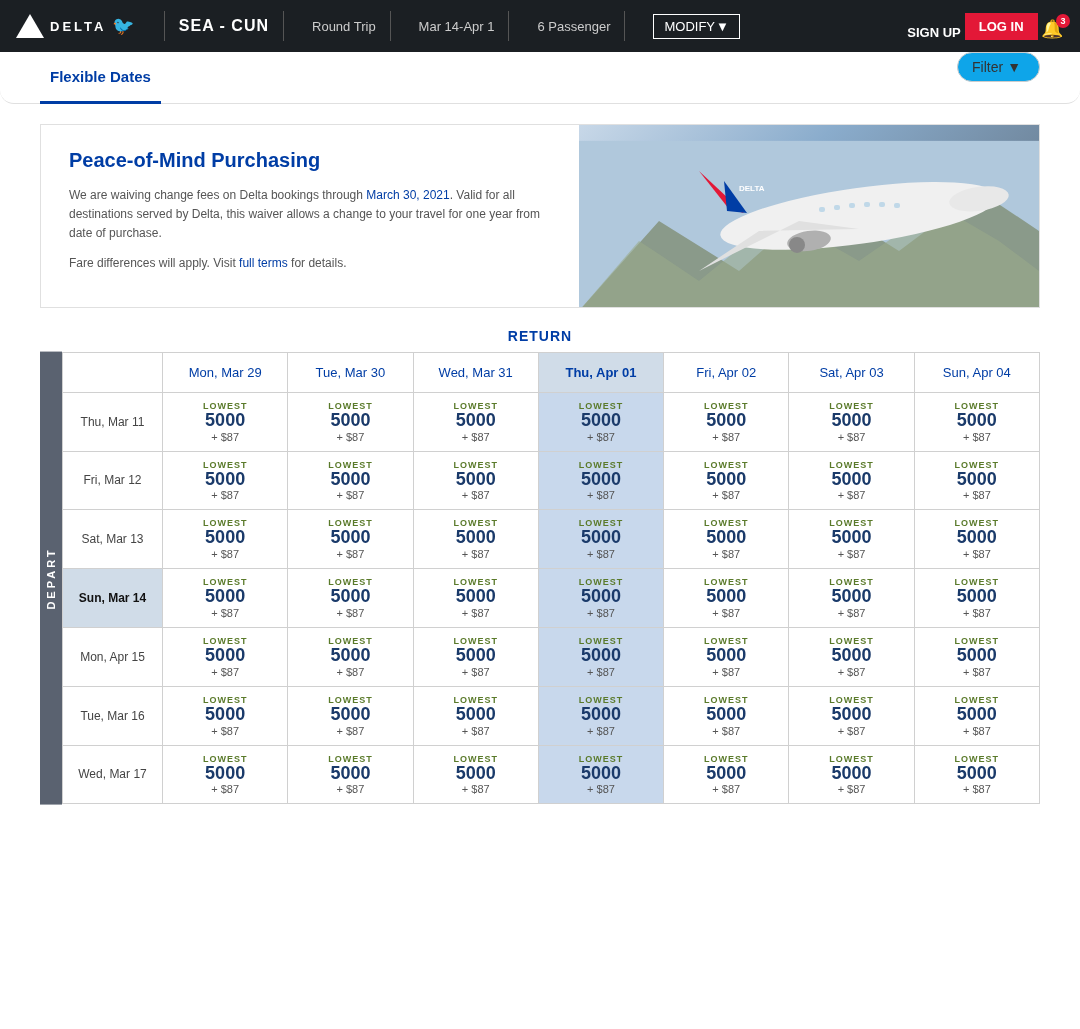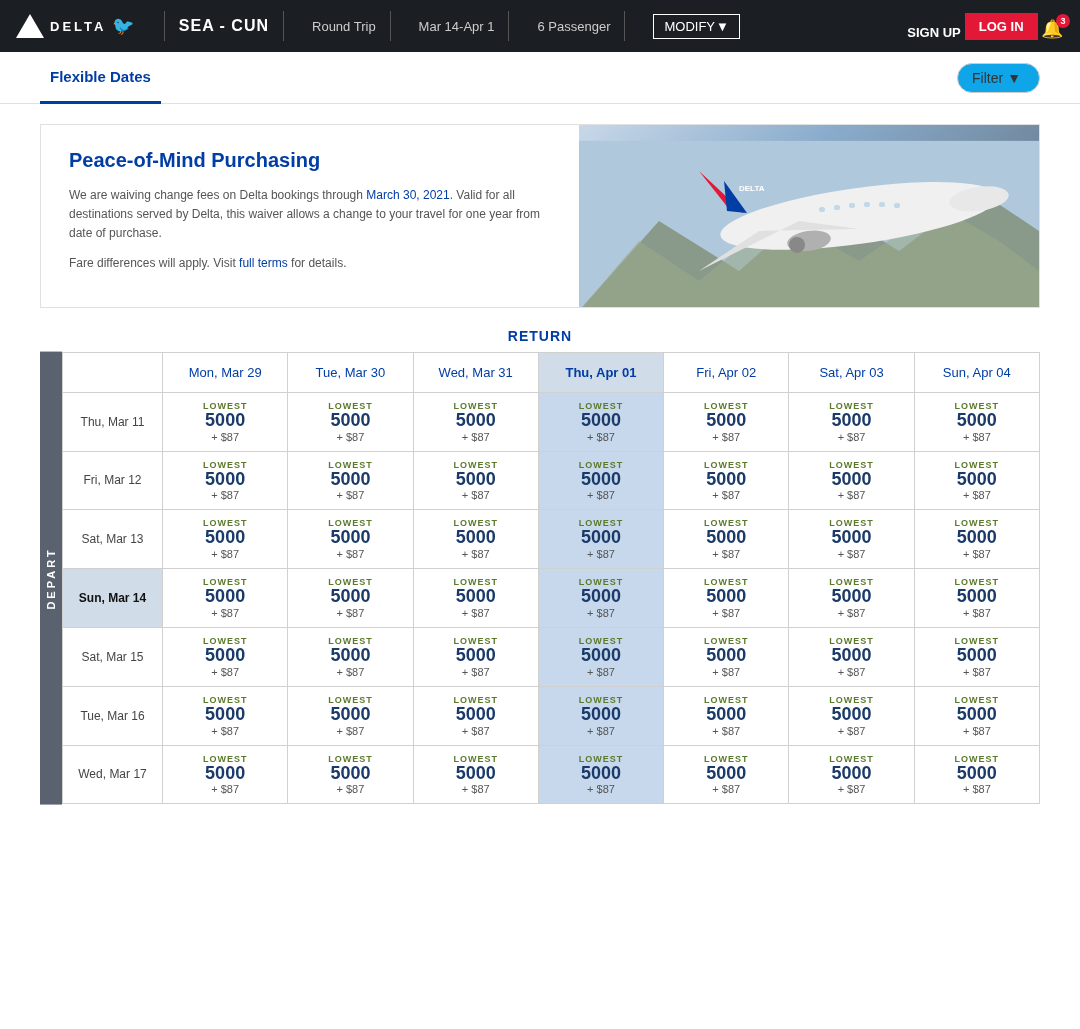--- a/index.html
+++ b/index.html
@@ -100,25 +100,26 @@
       height: 14px;
       display: flex;
       align-items: center;
       justify-content: center;
       font-weight: bold;
     }
 
     
     .tabs-bar {
       display: flex;
-      align-items: center;
+      align-items: flex-start;
       padding: 0 40px;
       background: #fff;
       border-bottom: 1px solid #e0e0e0;
       height: 52px;
+      border-radius: 14px;
     }
     .tab {
       padding: 16px 10px;
       font-size: 15px;
       cursor: pointer;
       color: #555;
       border-bottom: 3px solid transparent;
       margin-right: 20px;
     }
     .tab.active {
@@ -524,21 +525,21 @@
       <span class="cell-points">5000</span>
       <span class="cell-cash">+ $87</span>
     </td>
               <td class="cell">
       <span class="cell-lowest">LOWEST</span>
       <span class="cell-points">5000</span>
       <span class="cell-cash">+ $87</span>
     </td>
             </tr>
             <tr>
-              <td class="row-label">Sat, Mar 15</td>
+              <td class="row-label">Mon, Apr 15</td>
               <td class="cell">
       <span class="cell-lowest">LOWEST</span>
       <span class="cell-points">5000</span>
       <span class="cell-cash">+ $87</span>
     </td>
               <td class="cell">
       <span class="cell-lowest">LOWEST</span>
       <span class="cell-points">5000</span>
       <span class="cell-cash">+ $87</span>
     </td>

